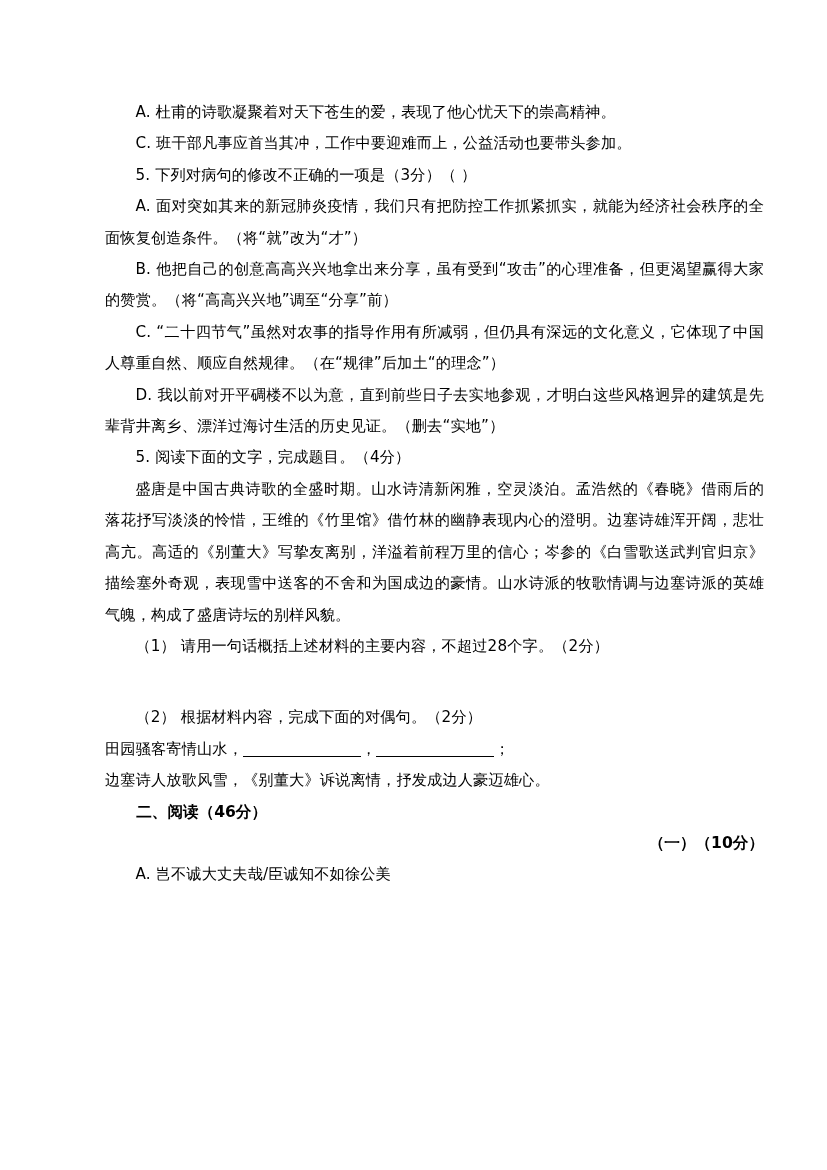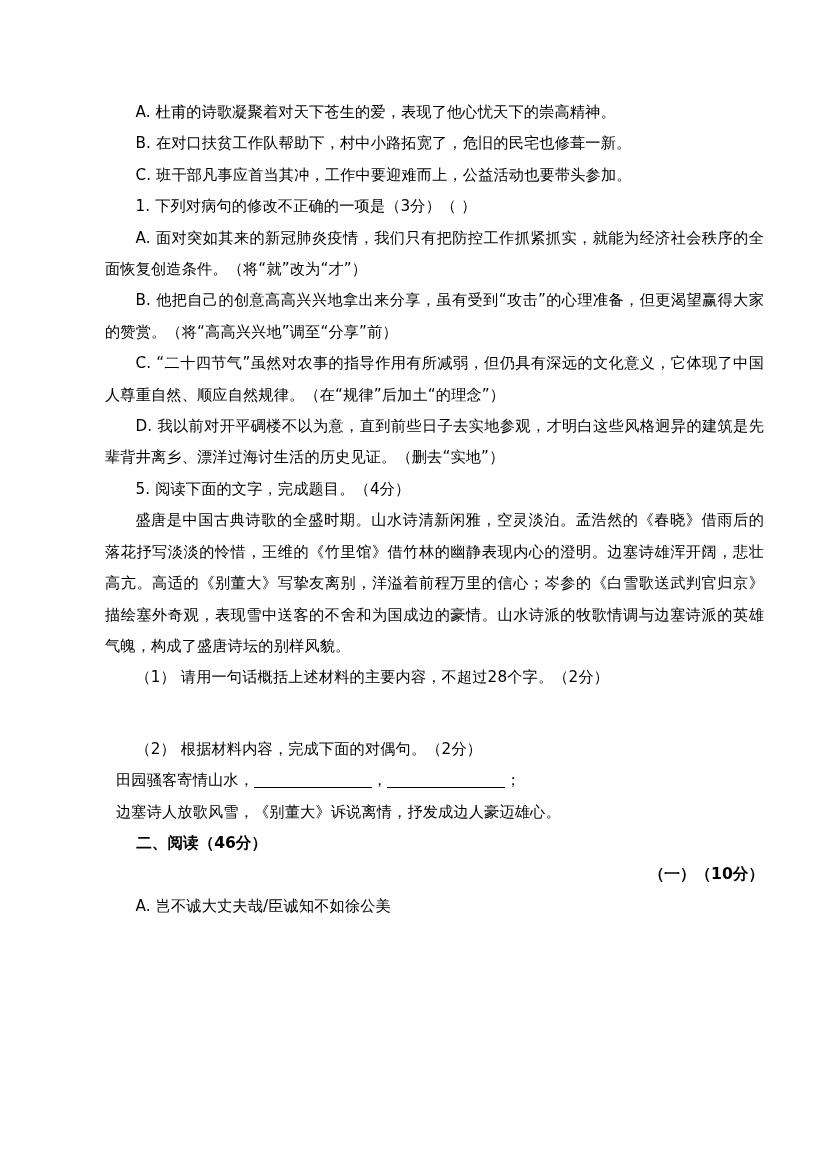--- a/index.html
+++ b/index.html
@@ -27,21 +27,20 @@
     text-align: justify;
     text-justify: inter-ideograph;
     letter-spacing: 0.15px;
     white-space: normal;
   }
   .indent2 {
     text-indent: 2em;
   }
   .noindent {
     text-indent: 0;
-    margin-left: 11px;
   }
   .uline {
     text-decoration: underline;
     text-underline-offset: 2.5px;
   }
   .blank {
     display: inline-block;
     width: 118px;
     border-bottom: 1.3px solid #000;
     vertical-align: -3px;
@@ -59,24 +58,23 @@
     line-height: 31.4px;
     text-align: right;
   }
 </style>
 </head>
 <body>
 
 <div class="page">
 
   <div class="line indent2">A. 杜甫的诗歌凝聚着对天下苍生的爱，表现了他心忧天下的崇高精神。</div>
-  <div class="line indent2">B. 在对口扶贫工作队帮助下，村中小路拓宽了，危旧的民宅也修葺一新。</div>
   <div class="line indent2">C. 班干部凡事应首当其冲，工作中要迎难而上，公益活动也要带头参加。</div>
 
-  <div class="line indent2">1. 下列对病句的修改不正确的一项是（3分）（          ）</div>
+  <div class="line indent2">5. 下列对病句的修改不正确的一项是（3分）（          ）</div>
   <div class="line indent2">A. 面对突如其来的新冠肺炎疫情，我们只有把防控工作抓紧抓实，就能为经济社会秩序的全面恢复创造条件。（将“就”改为“才”）</div>
   <div class="line indent2">B. 他把自己的创意高高兴兴地拿出来分享，虽有受到“攻击”的心理准备，但更渴望赢得大家的赞赏。（将“高高兴兴地”调至“分享”前）</div>
   <div class="line indent2">C. “二十四节气”虽然对农事的指导作用有所减弱，但仍具有深远的文化意义，它体现了中国人尊重自然、顺应自然规律。（在“规律”后加土“的理念”）</div>
   <div class="line indent2">D. 我以前对开平碉楼不以为意，直到前些日子去实地参观，才明白这些风格迥异的建筑是先辈背井离乡、漂洋过海讨生活的历史见证。（删去“实地”）</div>
 
   <div class="line indent2">5. 阅读下面的文字，完成题目。（4分）</div>
   <div class="line indent2">盛唐是中国古典诗歌的全盛时期。山水诗清新闲雅，空灵淡泊。孟浩然的《春晓》借雨后的落花抒写淡淡的怜惜，王维的《竹里馆》借竹林的幽静表现内心的澄明。边塞诗雄浑开阔，悲壮高亢。高适的《别董大》写挚友离别，洋溢着前程万里的信心；岑参的《白雪歌送武判官归京》描绘塞外奇观，表现雪中送客的不舍和为国成边的豪情。山水诗派的牧歌情调与边塞诗派的英雄气魄，构成了盛唐诗坛的别样风貌。</div>
 
   <div class="line indent2">（1） 请用一句话概括上述材料的主要内容，不超过28个字。（2分）</div>
 

